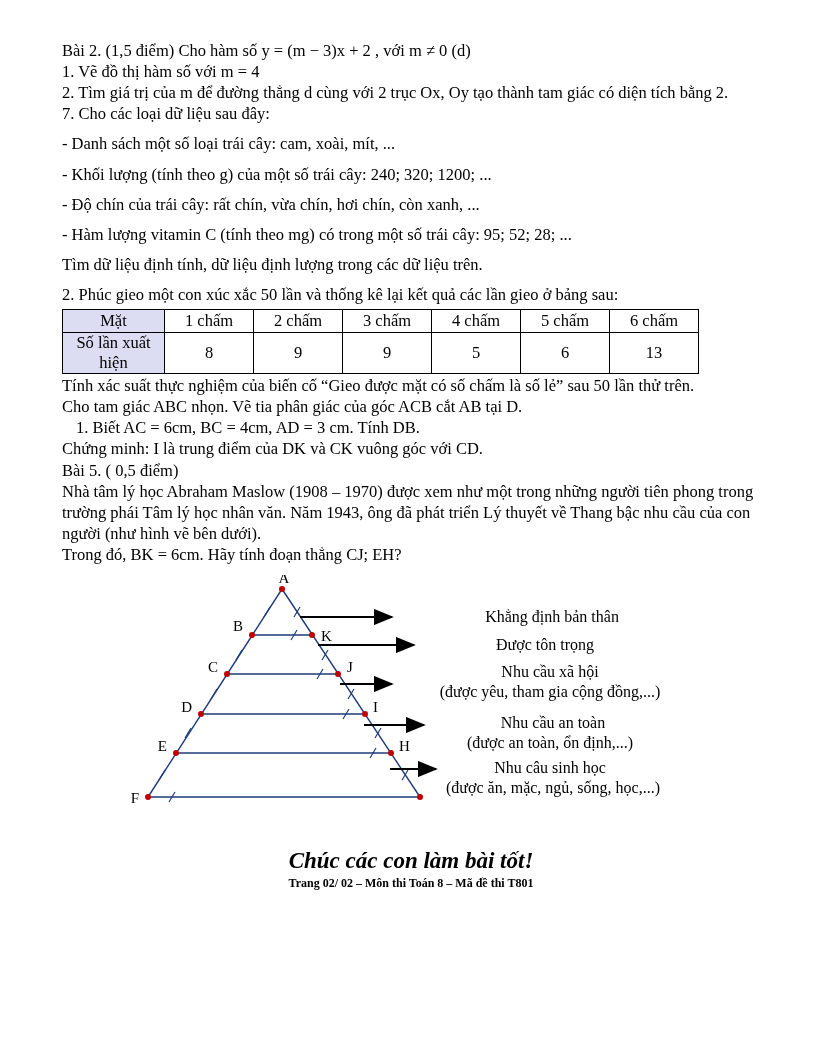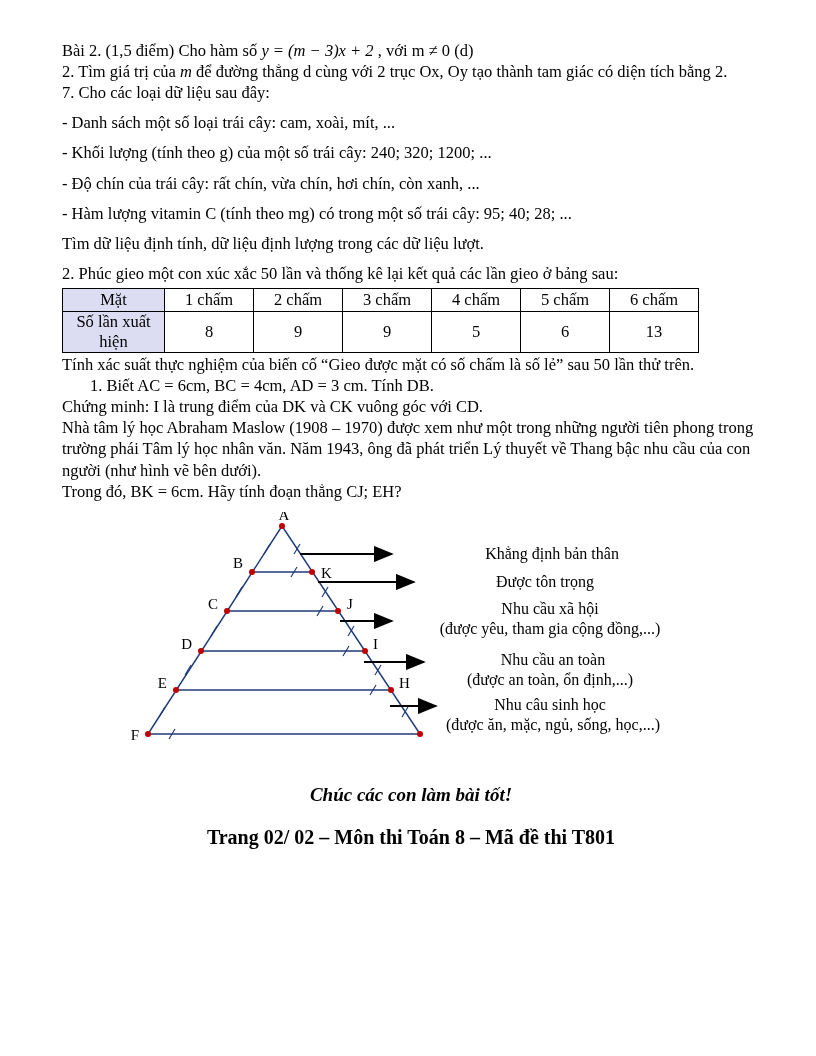--- a/index.html
+++ b/index.html
@@ -4,59 +4,60 @@
 <style>
   * { box-sizing: border-box; }
   html, body { margin: 0; padding: 0; }
   body {
     width: 816px; height: 1056px; background: #ffffff; overflow: hidden;
     font-family: "Liberation Serif", serif; font-size: 16.5px; color: #000;
   }
   .page { padding: 40px 56px 0 62px; width: 816px; }
   p { margin: 0; line-height: 1.28; }
   .b { font-weight: normal; }
-  .i { font-style: italic; }
+  .i { }
   .sp { margin-top: 9px; font-family: Liberation Serif, serif; }
-  .ind { text-indent: 14px; margin-left: 14px; }
+  .ind { text-indent: 14px; }
 
   table.freq { border-collapse: collapse; margin: 4px 0 1px 0; }
   table.freq td {
     border: 1px solid #000; text-align: center; vertical-align: middle;
     padding: 0 4px; height: 23px;
   }
   table.freq td.shade { background: var(--shade, #dcdcf2); }
   col.c0 { width: 102px; }
   col.cn { width: 89px; }
 
   .diagram { margin-top: 10px; }
   svg text { font-family: "Liberation Serif", serif; fill: #000; }
   .tri-line { stroke: var(--line-color, #1f3a7a); stroke-width: 1.4; fill: none; }
   .tick { stroke: var(--line-color, #1f3a7a); stroke-width: 1.2; }
   .dot { fill: var(--dot-color, #c00000); }
   .arrow-line { stroke: #000; stroke-width: 1.8; }
   .vtx { font-size: 15px; }
   .lvl { font-size: 16px; }
 
-  .wish { text-align: center; font-weight: bold; font-style: italic; margin-top: 18px; font-size: 19px; }
-  .pageinfo { text-align: center; font-weight: bold; margin-top: 18px; font-size: 20px; }
+  .wish { text-align: center; font-weight: bold; font-style: italic; margin-top: 18px; font-size: 23px; }
+  .pageinfo { text-align: center; font-weight: bold; font-size: 12px; }
 </style>
 </head>
 <body>
 
 <div class="page">
 
   <p><span class="b">Bài 2. (1,5 điểm)</span><span>  Cho hàm số </span><span class="i">y = (m − 3)x + 2</span><span> , với m ≠ 0 (d)</span></p>
+  <p>1. Vẽ đồ thị hàm số với m = 4</p>
   <p><span>2. Tìm giá trị của </span><span class="i">m</span><span> để đường thẳng d cùng với 2 trục Ox, Oy tạo thành tam giác có diện tích bằng 2.</span></p>
 
   <p>7. Cho các loại dữ liệu sau đây:</p>
   <p class="sp">- Danh sách một số loại trái cây: cam, xoài, mít, ...</p>
   <p class="sp">- Khối lượng (tính theo g) của một số trái cây: 240; 320; 1200; ...</p>
   <p class="sp">- Độ chín của trái cây: rất chín, vừa chín, hơi chín, còn xanh, ...</p>
-  <p class="sp">- Hàm lượng vitamin C (tính theo mg) có trong một số trái cây: 95; 40; 28; ...</p>
-  <p class="sp">Tìm dữ liệu định tính, dữ liệu định lượng trong các dữ liệu lượt.</p>
+  <p class="sp">- Hàm lượng vitamin C (tính theo mg) có trong một số trái cây: 95; 52; 28; ...</p>
+  <p class="sp">Tìm dữ liệu định tính, dữ liệu định lượng trong các dữ liệu trên.</p>
   <p class="sp">2. Phúc gieo một con xúc xắc 50 lần và thống kê lại kết quả các lần gieo ở bảng sau:</p>
 
   <table class="freq">
     <colgroup>
       <col class="c0">
         <col class="cn">
         <col class="cn">
         <col class="cn">
         <col class="cn">
         <col class="cn">
@@ -79,23 +80,25 @@
       <td>9</td>
       <td>5</td>
       <td>6</td>
       <td>13</td>
     </tr>
   </tbody>
     </table>
 
   <p>Tính xác suất thực nghiệm của biến cố “Gieo được mặt có số chấm là số lẻ” sau 50 lần thử trên.</p>
 
+  <p>Cho tam giác ABC nhọn. Vẽ tia phân giác của góc ACB cắt AB tại D.</p>
   <p class="ind"><span class="b">1</span><span>. Biết AC = 6cm, BC = 4cm, AD = 3 cm. Tính DB.</span></p>
   <p>Chứng minh: I là trung điểm của DK và CK vuông góc với CD.</p>
 
+  <p class="b">Bài 5. ( 0,5 điểm)</p>
   <p>Nhà tâm lý học Abraham Maslow (1908 – 1970) được xem như một trong những người tiên phong trong trường phái Tâm lý học nhân văn. Năm 1943, ông đã phát triển Lý thuyết về Thang bậc nhu cầu của con người (như hình vẽ bên dưới).</p>
   <p>Trong đó, BK = 6cm. Hãy tính đoạn thẳng CJ; EH?</p>
 
   <div class="diagram">
     <svg width="692" height="248" viewBox="0 0 692 248">
       <defs>
         <marker id="arrowhead" markerWidth="11" markerHeight="9" refX="10" refY="4.5" orient="auto">
           <path d="M0,0 L11,4.5 L0,9 z" fill="#000"></path>
         </marker>
       </defs>

